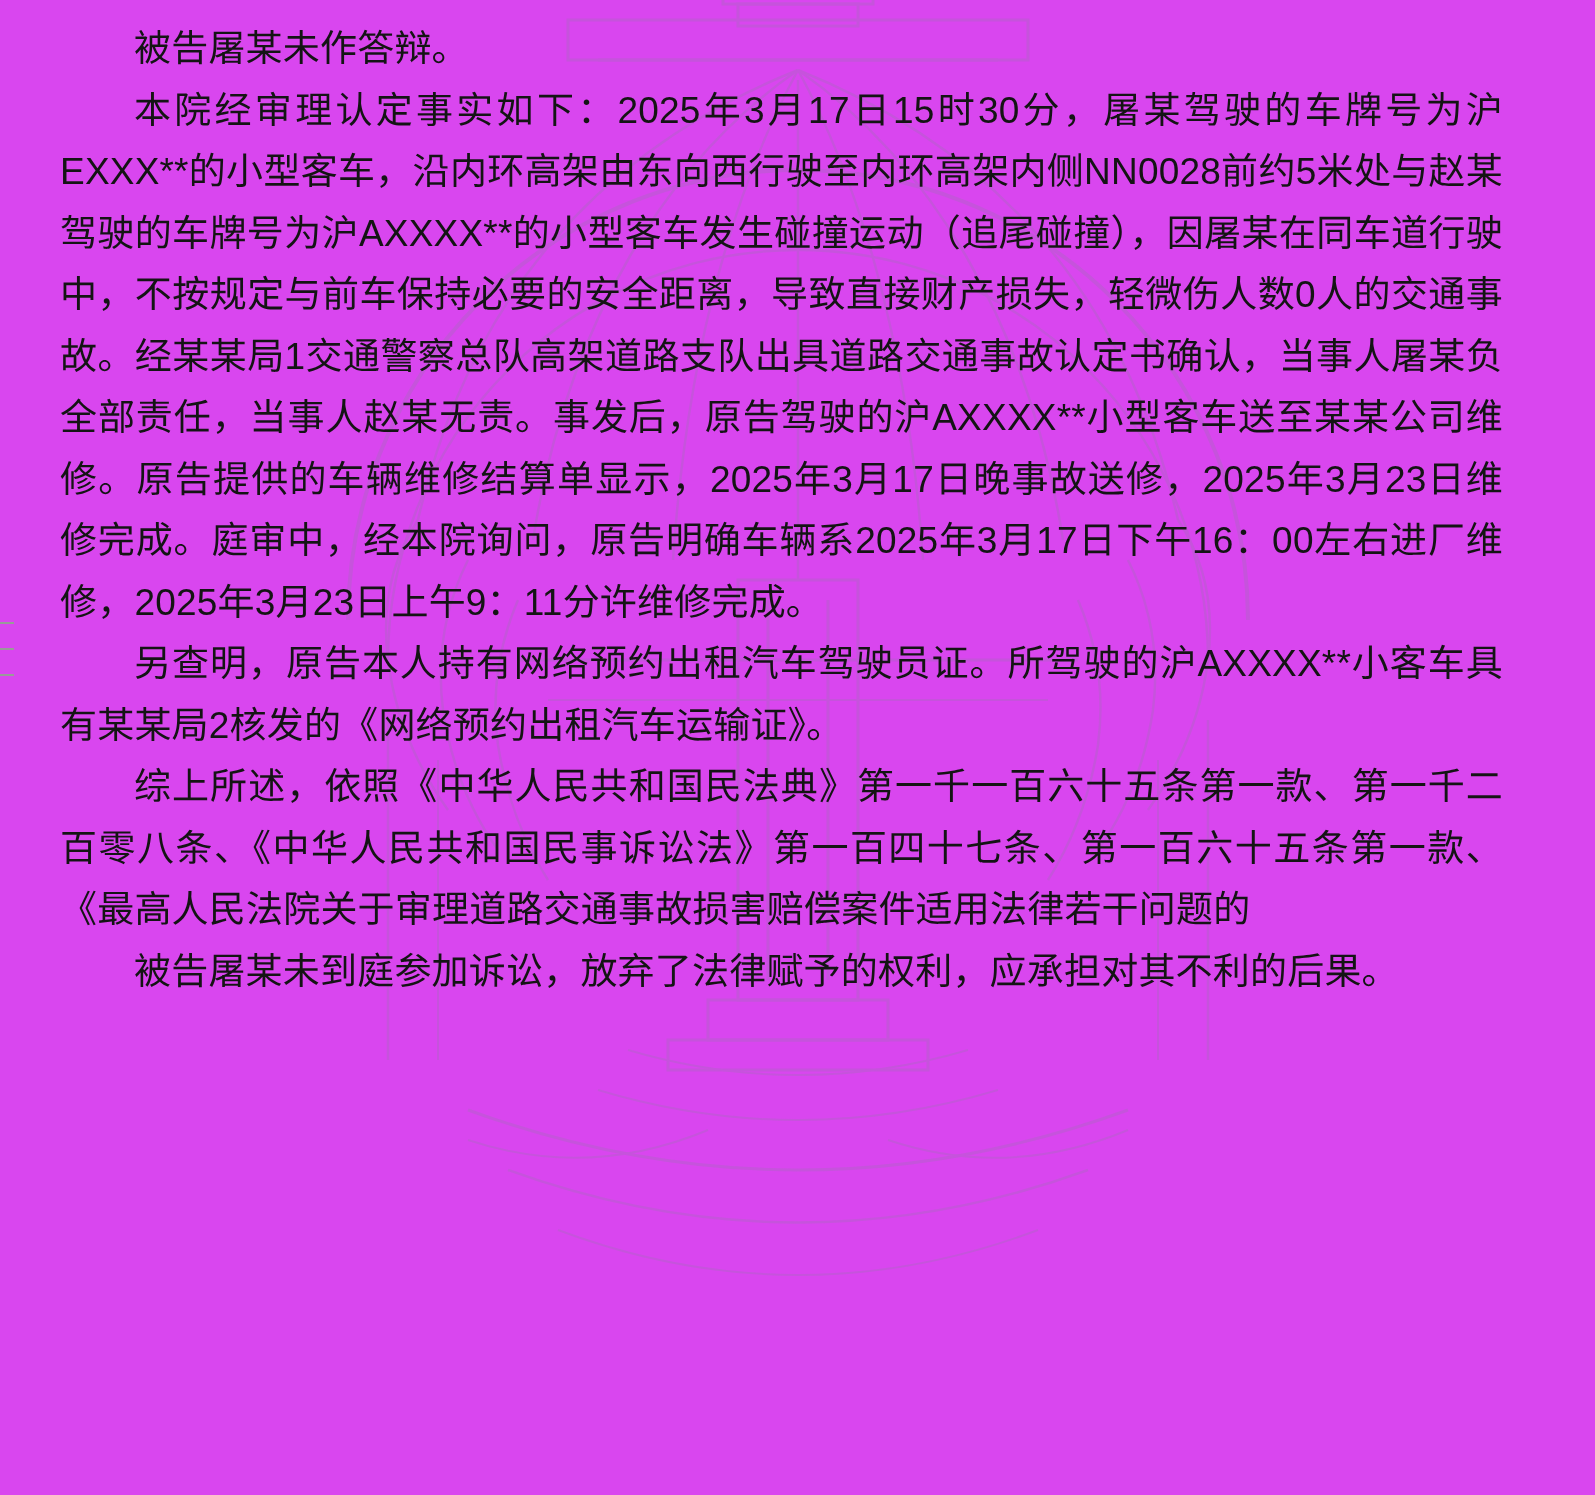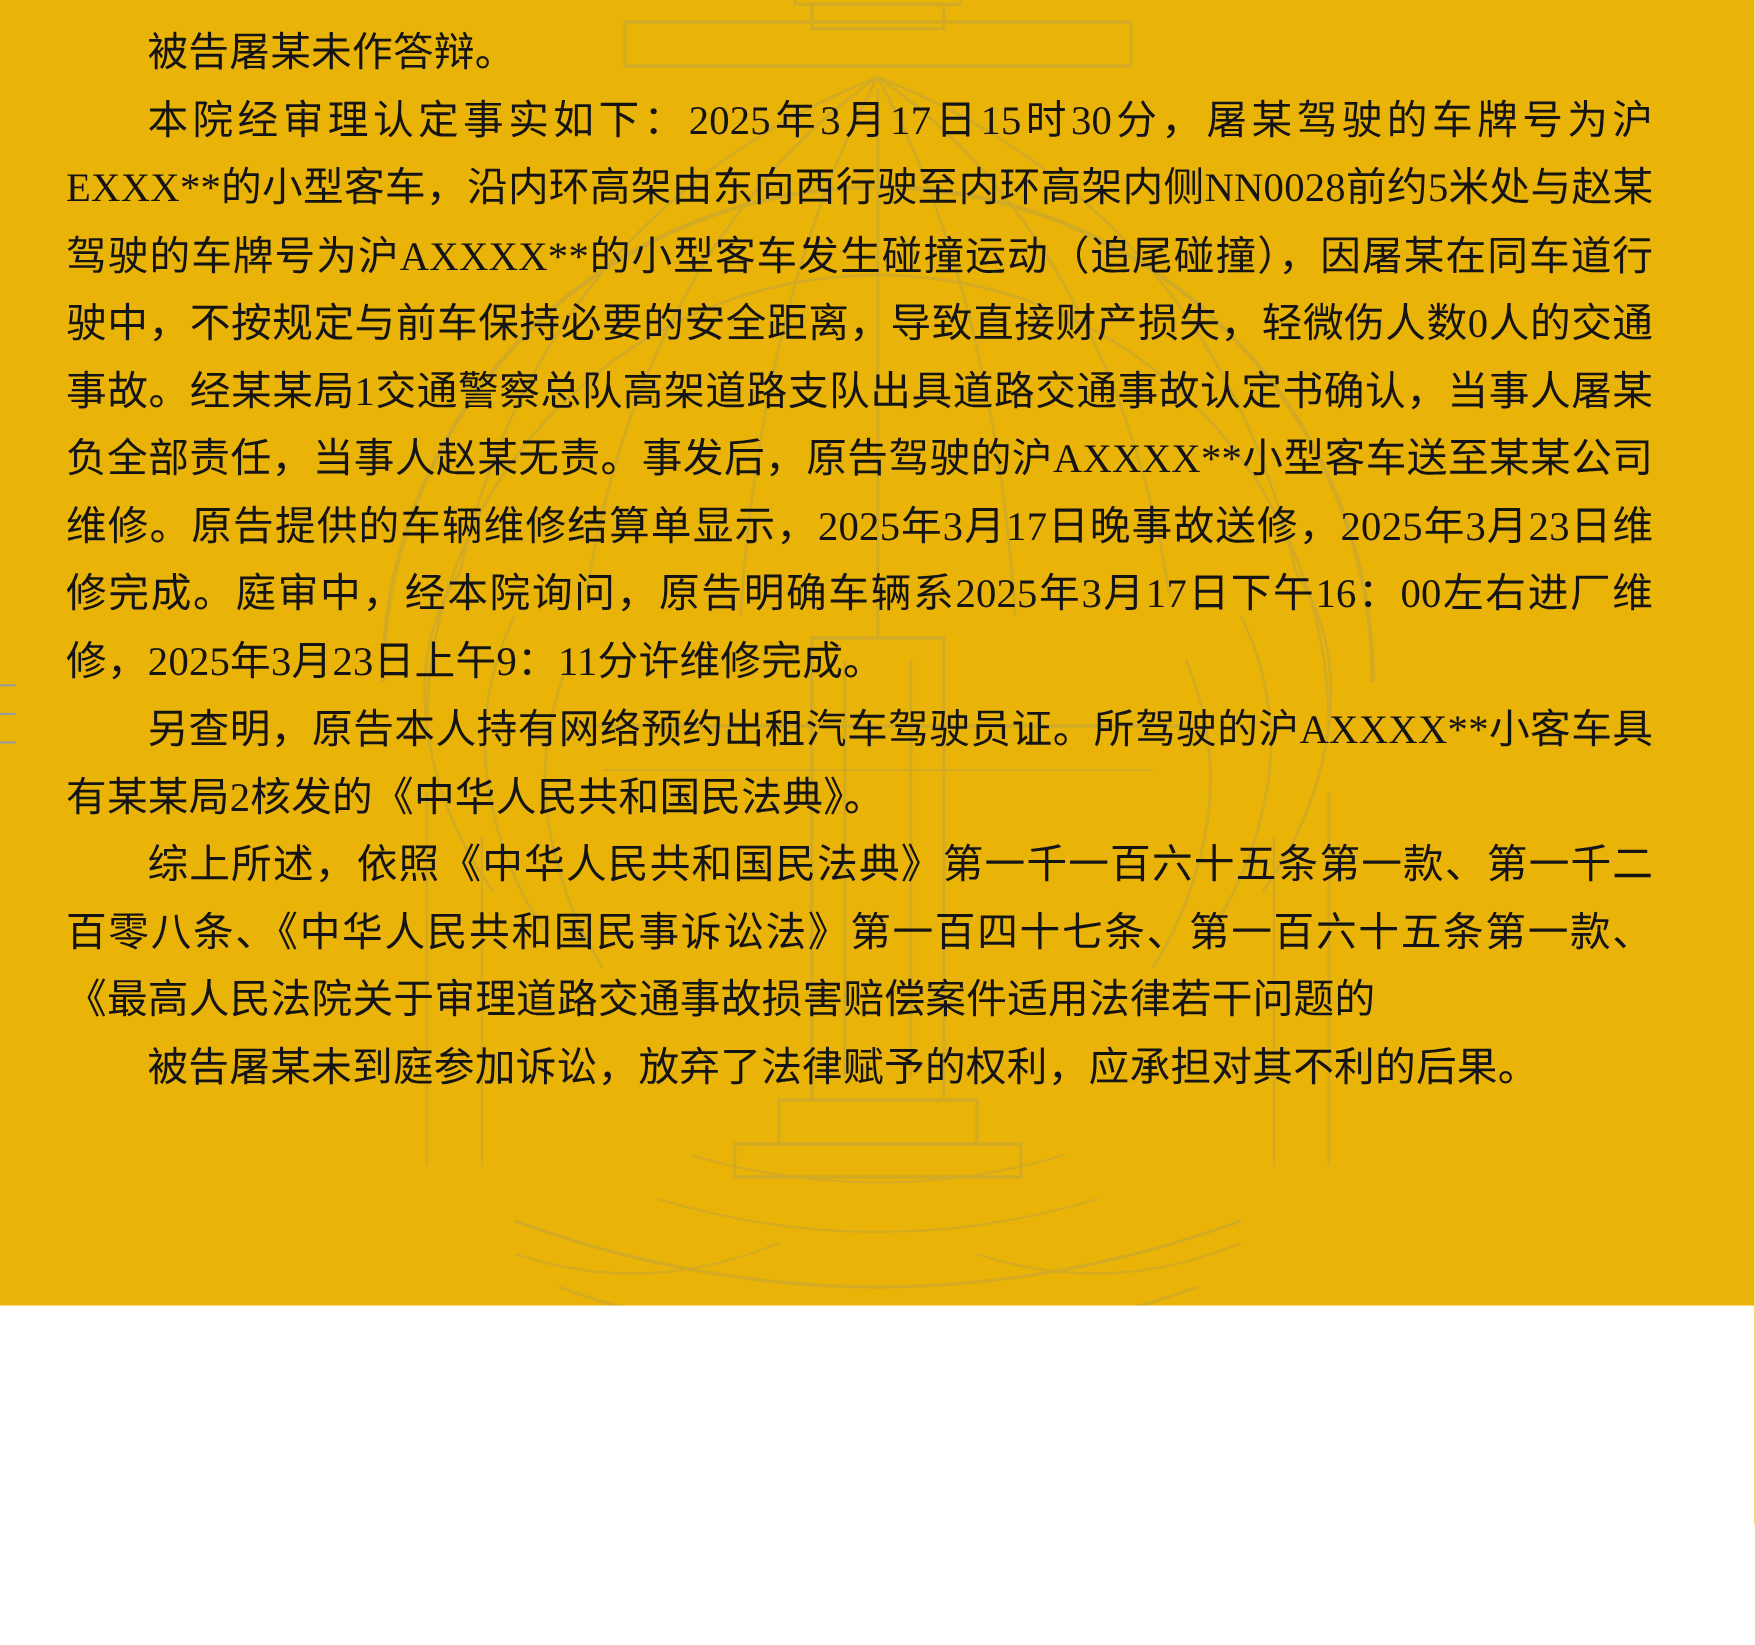--- a/index.html
+++ b/index.html
@@ -4,24 +4,24 @@
 <title>裁判文书</title>
 <style>
   html, body {
     margin: 0;
     padding: 0;
     background: #ffffff;
   }
   #page {
     position: relative;
     width: 1595px;
-    height: 1187px;
-    background: #eab308;
+    height: 1495px;
+    background: #d946ef;
     overflow: hidden;
-    font-family: Liberation Serif, serif;
+    font-family: Liberation Sans, sans-serif;
   }
 
   
   #watermark {
     position: absolute;
     left: 50%;
     top: -40px;
     transform: translateX(-50%);
     width: 1060px;
     height: 1500px;
@@ -130,18 +130,18 @@
     </svg>
   </div>
 
   <div class="edge-mark" style="top:622px"></div>
   <div class="edge-mark" style="top:648px"></div>
   <div class="edge-mark" style="top:674px"></div>
 
   <div id="doc-body">
     <p>被告屠某未作答辩。</p>
     <p>本院经审理认定事实如下：2025年3月17日15时30分，屠某驾驶的车牌号为沪EXXX**的小型客车，沿内环高架由东向西行驶至内环高架内侧NN0028前约5米处与赵某驾驶的车牌号为沪AXXXX**的小型客车发生碰撞运动（追尾碰撞），因屠某在同车道行驶中，不按规定与前车保持必要的安全距离，导致直接财产损失，轻微伤人数0人的交通事故。经某某局1交通警察总队高架道路支队出具道路交通事故认定书确认，当事人屠某负全部责任，当事人赵某无责。事发后，原告驾驶的沪AXXXX**小型客车送至某某公司维修。原告提供的车辆维修结算单显示，2025年3月17日晚事故送修，2025年3月23日维修完成。庭审中，经本院询问，原告明确车辆系2025年3月17日下午16：00左右进厂维修，2025年3月23日上午9：11分许维修完成。</p>
-    <p>另查明，原告本人持有网络预约出租汽车驾驶员证。所驾驶的沪AXXXX**小客车具有某某局2核发的《中华人民共和国民法典》。</p>
+    <p>另查明，原告本人持有网络预约出租汽车驾驶员证。所驾驶的沪AXXXX**小客车具有某某局2核发的《网络预约出租汽车运输证》。</p>
     <p>综上所述，依照《中华人民共和国民法典》第一千一百六十五条第一款、第一千二百零八条、《中华人民共和国民事诉讼法》第一百四十七条、第一百六十五条第一款、《最高人民法院关于审理道路交通事故损害赔偿案件适用法律若干问题的</p>
     <p>被告屠某未到庭参加诉讼，放弃了法律赋予的权利，应承担对其不利的后果。</p>
   </div>
 
 </div>
 
 </body></html>

